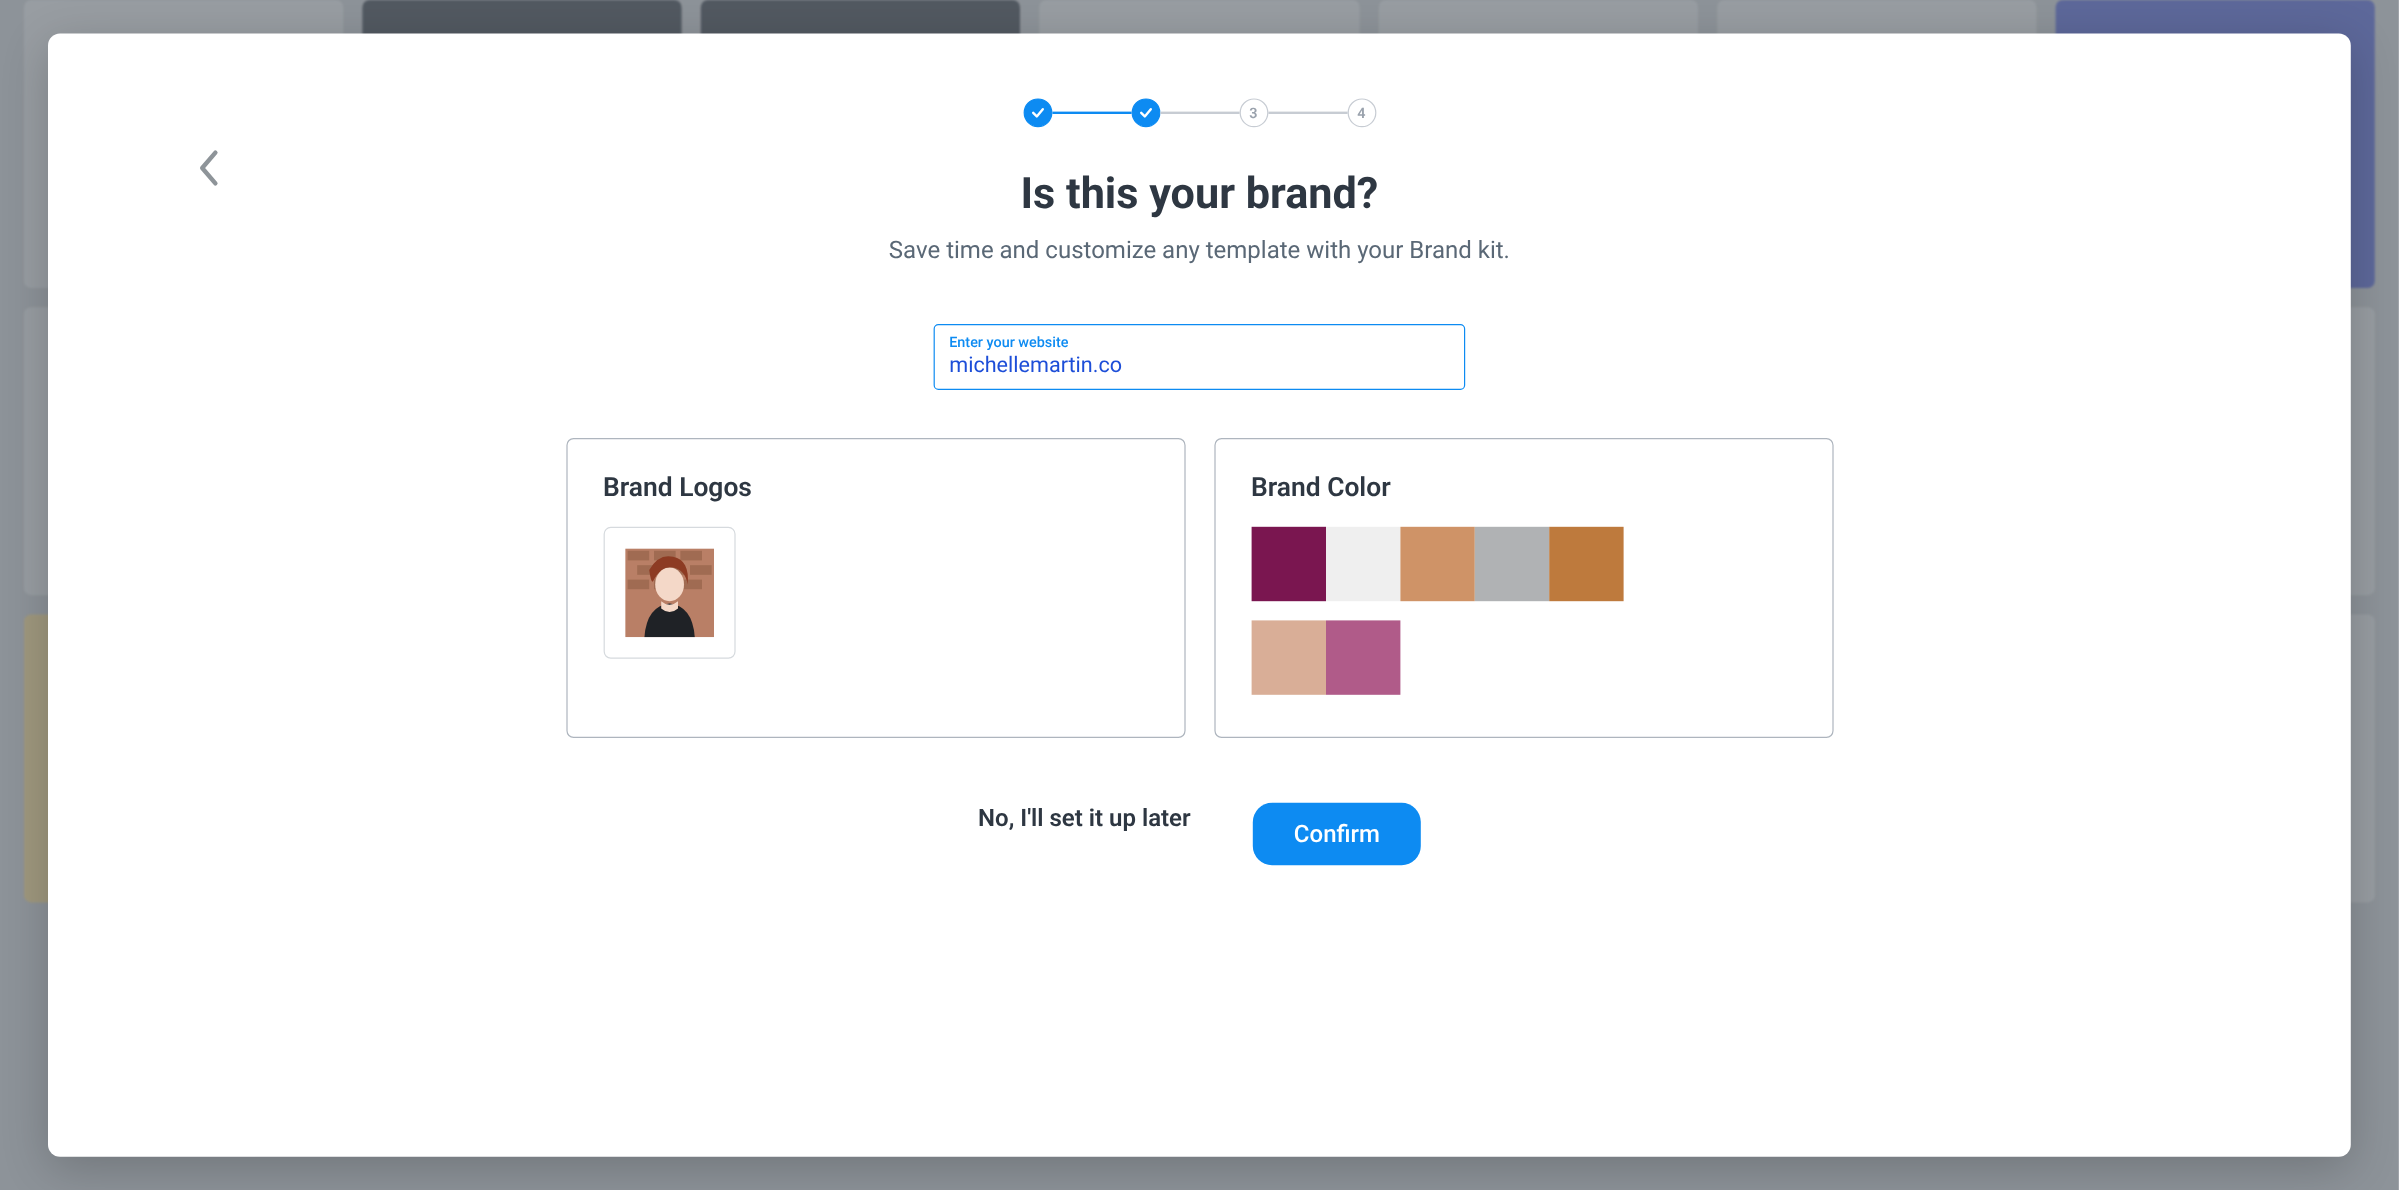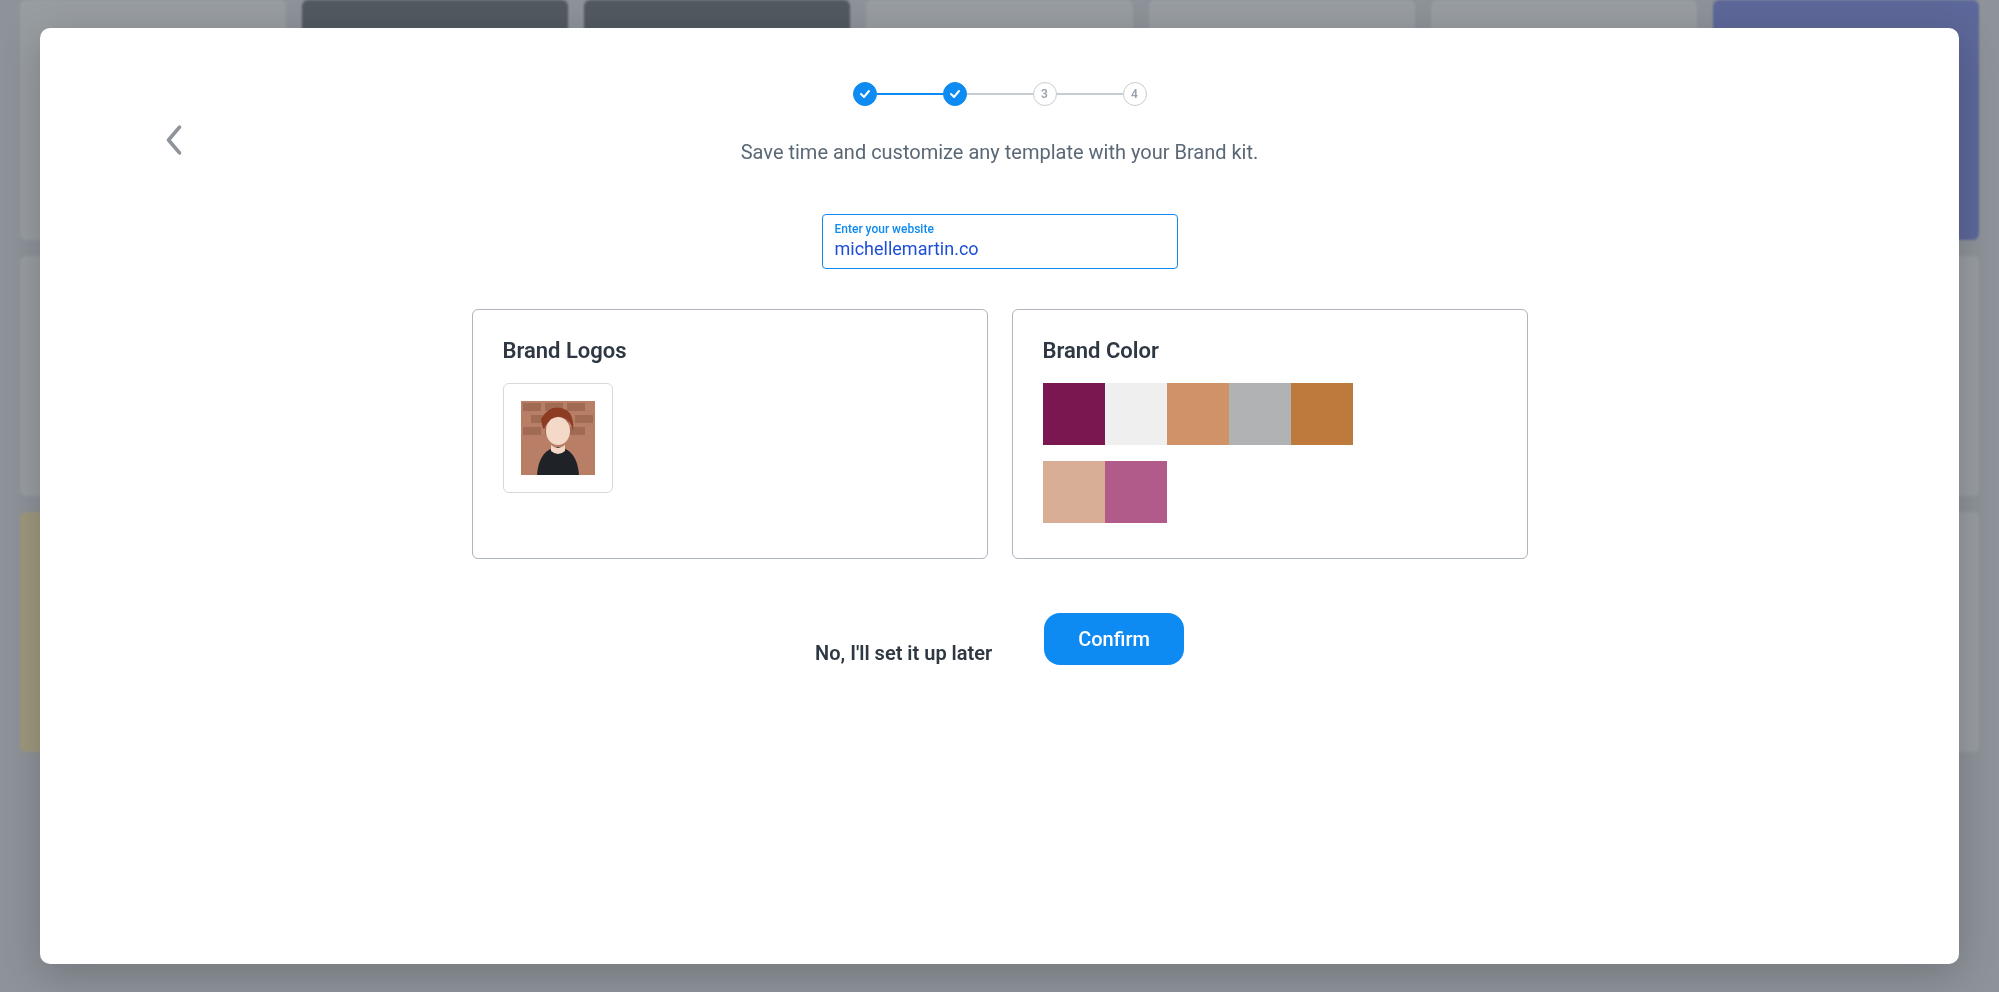--- a/index.html
+++ b/index.html
@@ -89,21 +89,21 @@
 }
 .subtitle {
   text-align: center;
   font-size: 20px;
   color: #5a6876;
   margin-bottom: 50px;
 }
 
 
 .field-wrap {
-  width: 356px;
+  width: 443px;
   margin: 0 auto 40px;
   border: 1.5px solid #0d8bf2;
   border-radius: 4px;
   padding: 7px 12px 9px;
 }
 .field-label {
   font-size: 12px;
   color: #0d8bf2;
   font-weight: 500;
   margin-bottom: 2px;
@@ -146,21 +146,21 @@
 }
 .logo-thumb svg { display: block; }
 
 
 .swatch-rows { display: flex; flex-direction: column; gap: 16px; }
 .swatch-row { display: flex; height: 62px; width: fit-content; }
 .swatch { width: 62px; height: 62px; }
 
 
 .footer {
-  display: flex; align-items: flex-end; justify-content: center;
+  display: flex; align-items: flex-start; justify-content: center;
   gap: 52px;
 }
 .btn-text {
   background: none; border: 0;
   font-size: 20px; font-weight: 600;
   color: #2e3742;
   cursor: pointer;
   font-family: inherit;
 }
 .btn-primary {
@@ -224,20 +224,21 @@
     <div class="conn"></div>
     <div class="step">
         <span>3</span>
       </div>
     <div class="conn"></div>
     <div class="step">
         <span>4</span>
       </div>
   </div>
 
+  <h1 class="title">Is this your brand?</h1>
   <p class="subtitle">Save time and customize any template with your Brand kit.</p>
 
   <div class="field-wrap">
     <div class="field-label">Enter your website</div>
     <input class="field-input" value="michellemartin.co" style="">
   </div>
 
   <div class="panels">
 
     <div class="panel">

